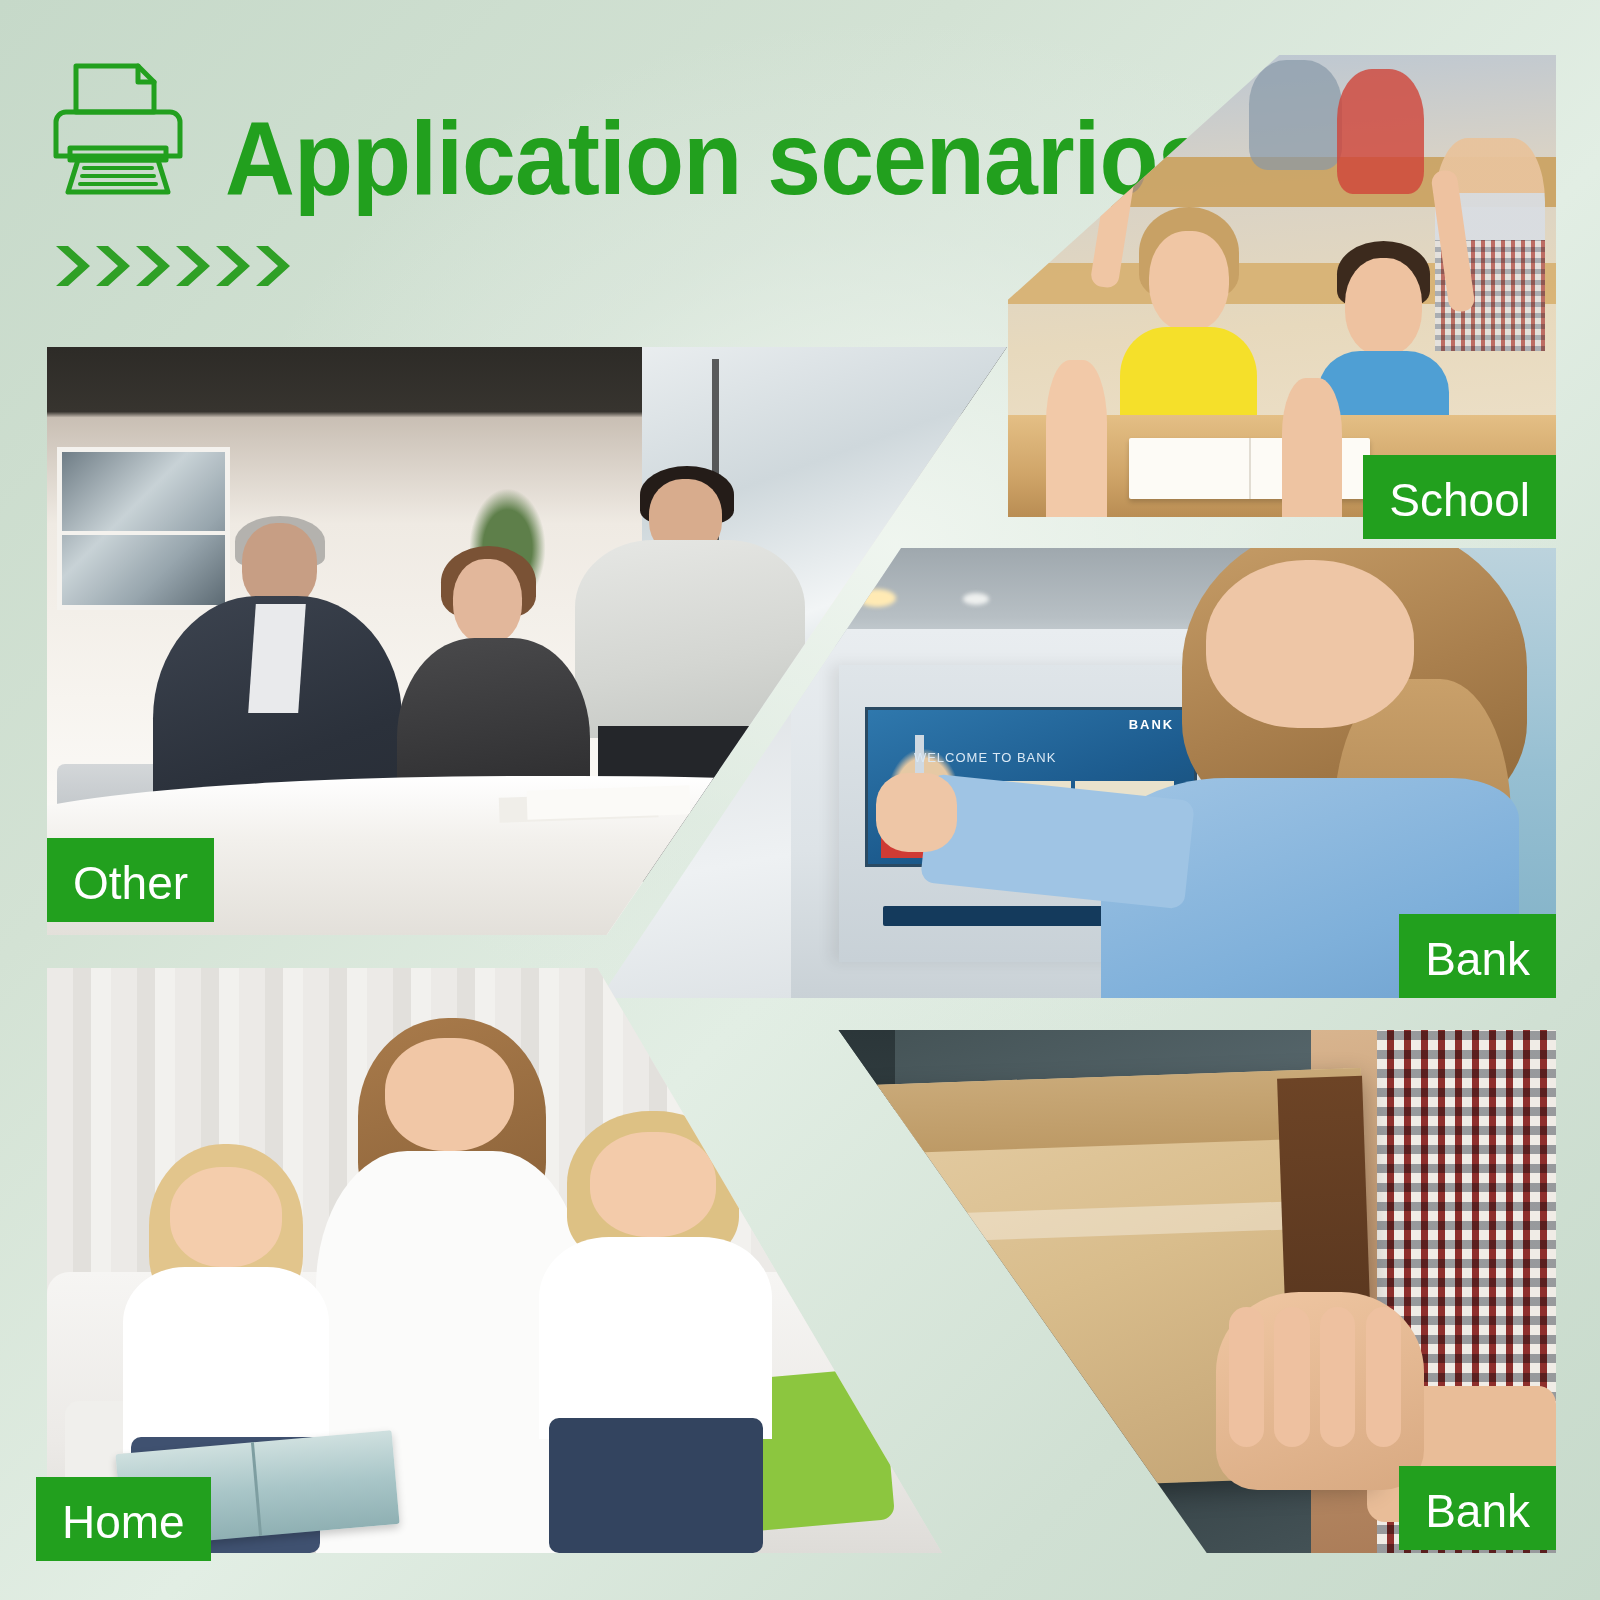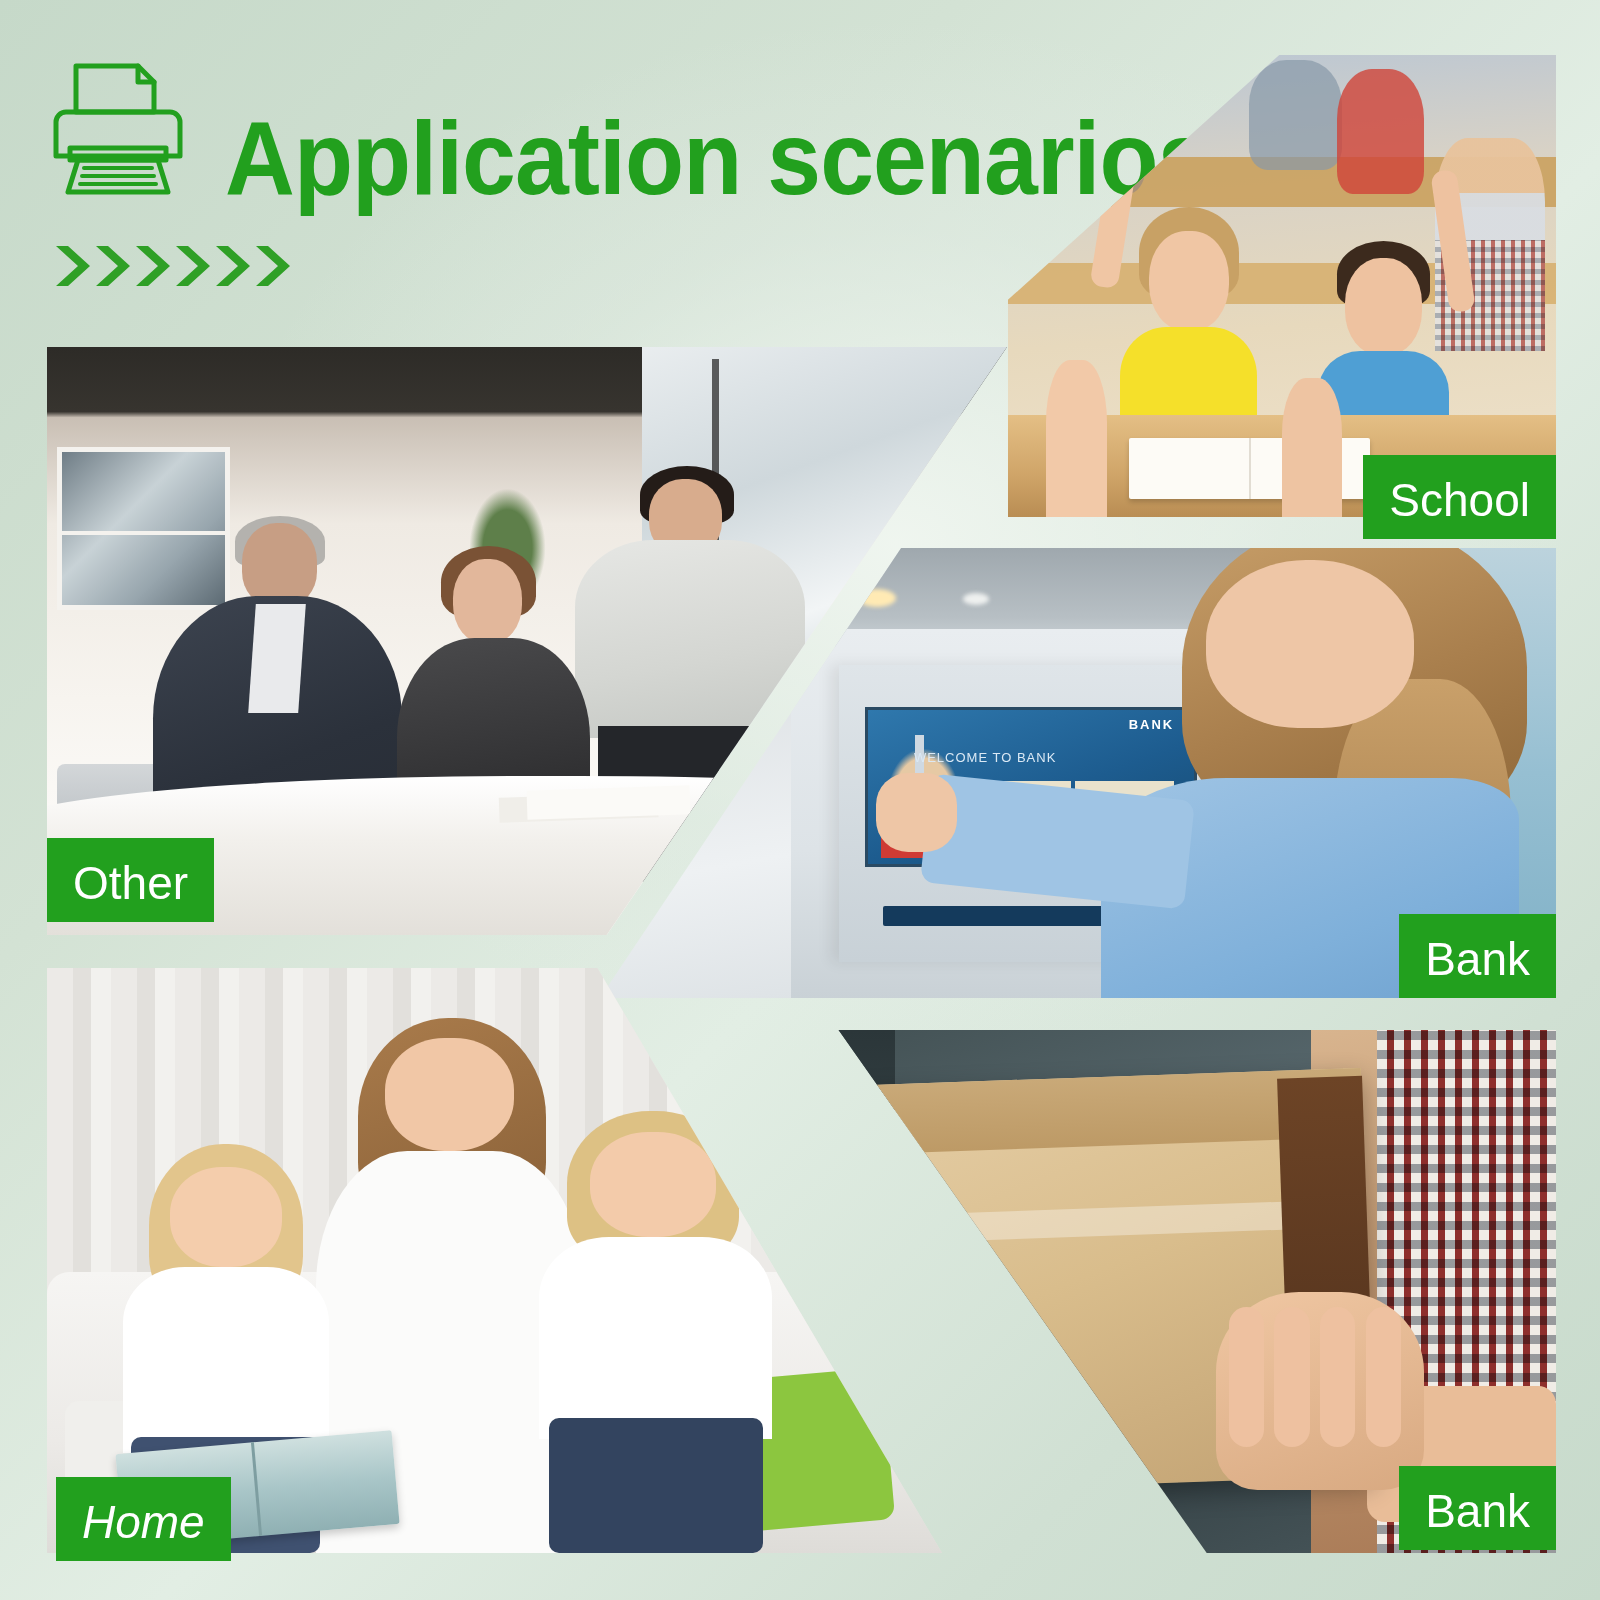--- a/index.html
+++ b/index.html
@@ -54,21 +54,21 @@
 
   
   .badge{
     position:absolute;background:#22a01e;color:#ffffff;
     font-size:46px;line-height:46px;font-weight:400;
     padding:22px 26px 16px 26px;white-space:nowrap;
   }
   #badge-office{left:47px;top:838px;}
   #badge-school{right:44px;top:455px;}
   #badge-bank{right:44px;top:914px;}
-  #badge-home{left:56px;top:1477px;font-style:italic;}
+  #badge-home{left:36px;top:1477px;}
   #badge-other{right:44px;top:1466px;}
 
   
   .sc{position:absolute;inset:0;}
 
   
   .of-bg{background:linear-gradient(180deg,#2d2b27 0%,#37342f 11%,#c9bfb4 12%,#efeae3 30%,#f7f4ef 60%,#ffffff 100%);}
   .of-win{position:absolute;right:0;top:0;width:38%;height:78%;
     background:linear-gradient(160deg,#e9edef 0%,#cfd8dc 30%,#f2f5f6 55%,#b9c6cc 80%,#8fa2ab 100%);}
   .of-winframe{position:absolute;right:30%;top:2%;width:7px;height:76%;background:#2b2b2b;opacity:.75;}

